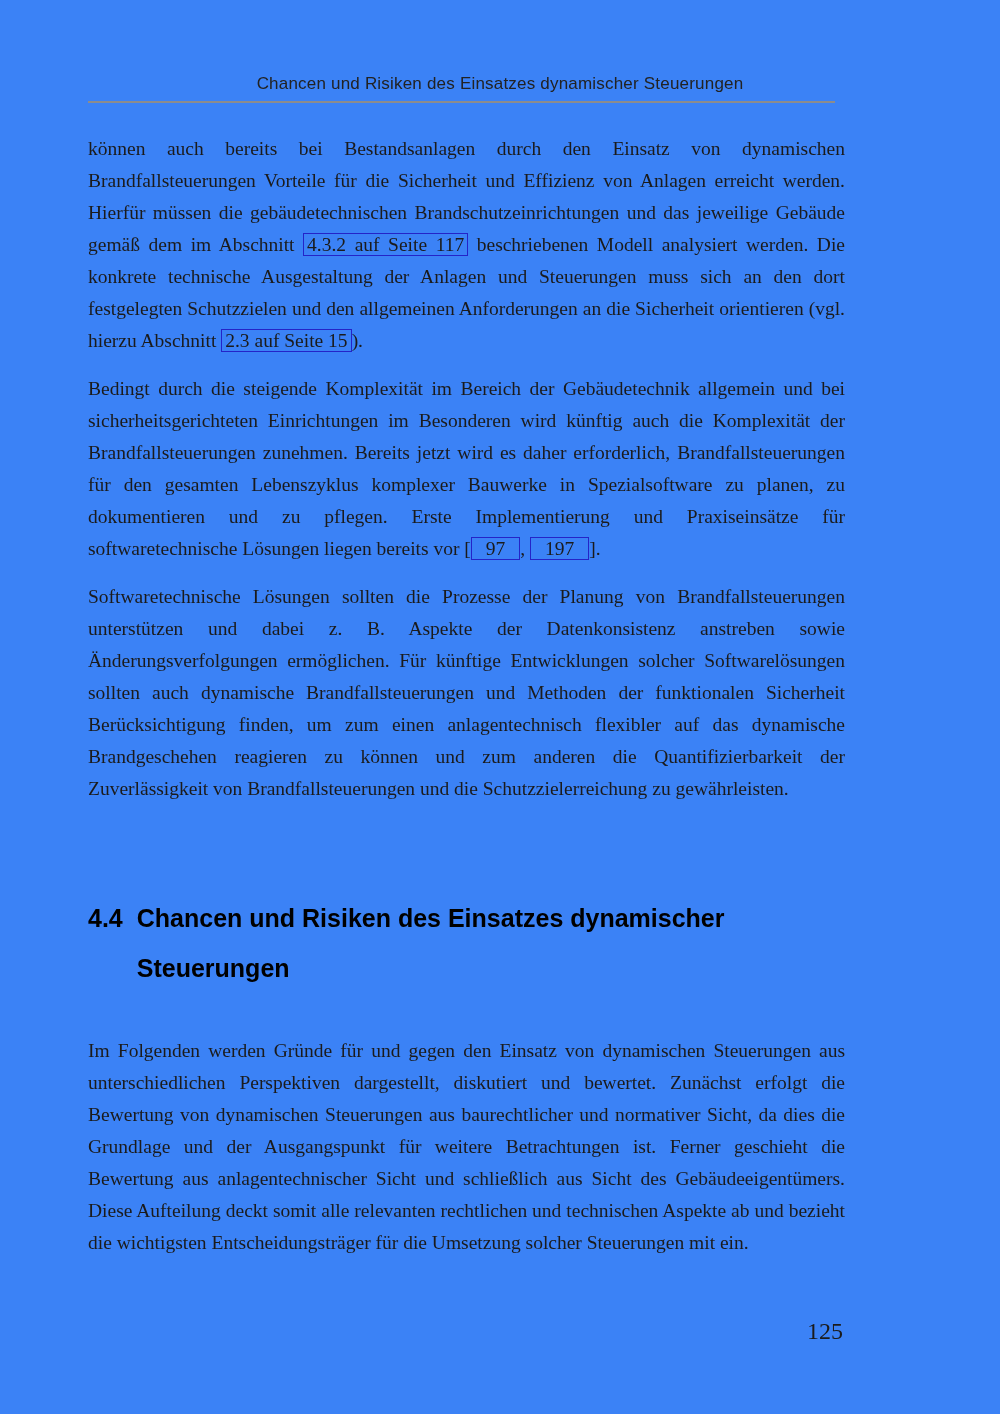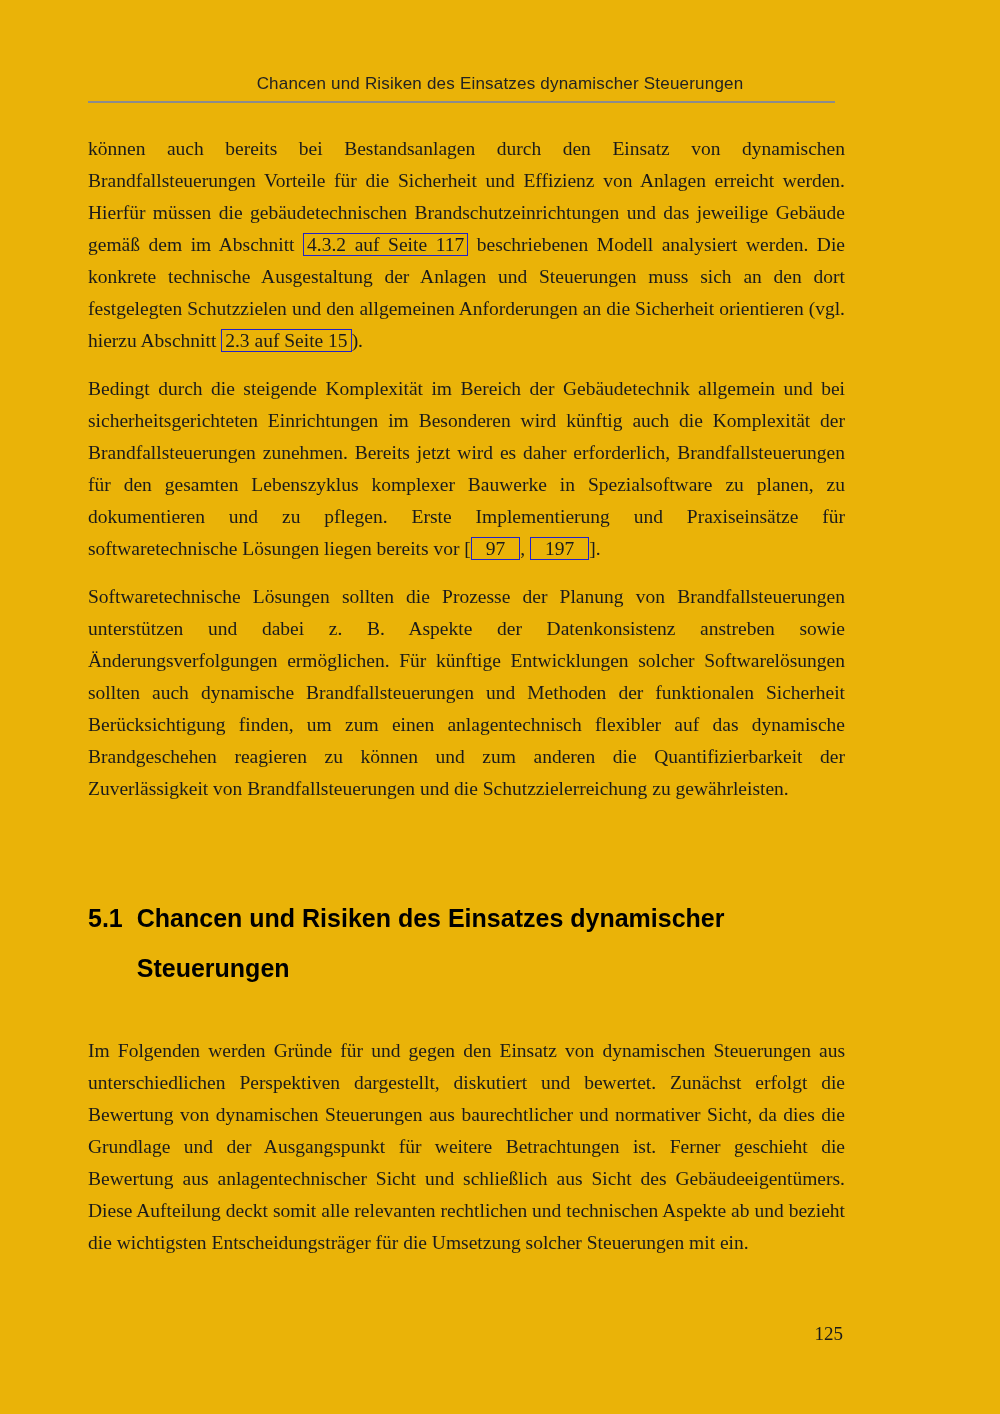--- a/index.html
+++ b/index.html
@@ -4,21 +4,21 @@
 <style>
   html, body {
     margin: 0;
     padding: 0;
     background: #ffffff;
   }
   .page {
     position: relative;
     width: 1000px;
     height: 1414px;
-    background: #eab308;
+    background: #3b82f6;
     overflow: hidden;
     color: #1b1b1b;
   }
   .running-head {
     margin-top: 74px;
     text-align: center;
     font-family: "Liberation Sans", sans-serif;
     font-size: 17px;
     letter-spacing: 0.2px;
     color: #222222;
@@ -64,21 +64,21 @@
     color: #000000;
   }
   .section-heading .sec-title {
     max-width: 590px;
   }
   .page-number {
     position: absolute;
     right: 157px;
     bottom: 69px;
     font-family: "Liberation Serif", "DejaVu Serif", serif;
-    font-size: 19px;
+    font-size: 24px;
     color: #1b1b1b;
   }
 </style>
 </head>
 <body>
 
 <div class="page">
 
   <div class="running-head">Chancen und Risiken des Einsatzes dynamischer Steuerungen</div>
   <hr class="head-rule">
@@ -86,21 +86,21 @@
   <div class="body-col">
 
     <p><span>können auch bereits bei Bestandsanlagen durch den Einsatz von dynamischen Brandfallsteuerungen Vorteile für die Sicherheit und Effizienz von Anlagen erreicht werden. Hierfür müssen die gebäudetechnischen Brandschutzeinrichtungen und das jeweilige Gebäude gemäß dem im Abschnitt </span><a class="ref-link">4.3.2 auf Seite 117</a><span> beschriebenen Modell analysiert werden. Die konkrete technische Ausgestaltung der Anlagen und Steuerungen muss sich an den dort festgelegten Schutzzielen und den allgemeinen Anforderungen an die Sicherheit orientieren (vgl. hierzu Abschnitt </span><a class="ref-link">2.3 auf Seite 15</a><span>).</span></p>
 
     <p><span>Bedingt durch die steigende Komplexität im Bereich der Gebäudetechnik allgemein und bei sicherheitsgerichteten Einrichtungen im Besonderen wird künftig auch die Komplexität der Brandfallsteuerungen zunehmen. Bereits jetzt wird es daher erforderlich, Brandfallsteuerungen für den gesamten Lebenszyklus komplexer Bauwerke in Spezialsoftware zu planen, zu dokumentieren und zu pflegen. Erste Implementierung und Praxiseinsätze für softwaretechnische Lösungen liegen bereits vor </span><span>[</span><a class="cite-box">97</a><span>, </span><a class="cite-box">197</a><span>].</span></p>
 
     <p>Softwaretechnische Lösungen sollten die Prozesse der Planung von Brandfallsteuerungen unterstützen und dabei z. B. Aspekte der Datenkonsistenz anstreben sowie Änderungsverfolgungen ermöglichen. Für künftige Entwicklungen solcher Softwarelösungen sollten auch dynamische Brandfallsteuerungen und Methoden der funktionalen Sicherheit Berücksichtigung finden, um zum einen anlagentechnisch flexibler auf das dynamische Brandgeschehen reagieren zu können und zum anderen die Quantifizierbarkeit der Zuverlässigkeit von Brandfallsteuerungen und die Schutzzielerreichung zu gewährleisten.</p>
   </div>
 
   <div class="section-heading">
-    <span class="sec-number">5.1</span>
+    <span class="sec-number">4.4</span>
     <span class="sec-title">Chancen und Risiken des Einsatzes dynamischer Steuerungen</span>
   </div>
 
   <div class="body-col">
     <p>Im Folgenden werden Gründe für und gegen den Einsatz von dynamischen Steuerungen aus unterschiedlichen Perspektiven dargestellt, diskutiert und bewertet. Zunächst erfolgt die Bewertung von dynamischen Steuerungen aus baurechtlicher und normativer Sicht, da dies die Grundlage und der Ausgangspunkt für weitere Betrachtungen ist. Ferner geschieht die Bewertung aus anlagentechnischer Sicht und schließlich aus Sicht des Gebäudeeigentümers. Diese Aufteilung deckt somit alle relevanten rechtlichen und technischen Aspekte ab und bezieht die wichtigsten Entscheidungsträger für die Umsetzung solcher Steuerungen mit ein.</p>
   </div>
 
   <div class="page-number">125</div>
 
 </div>

